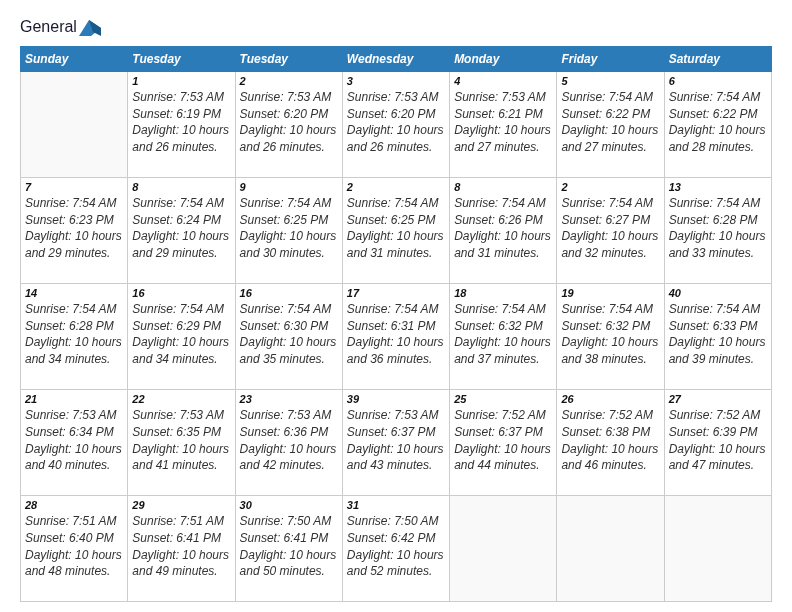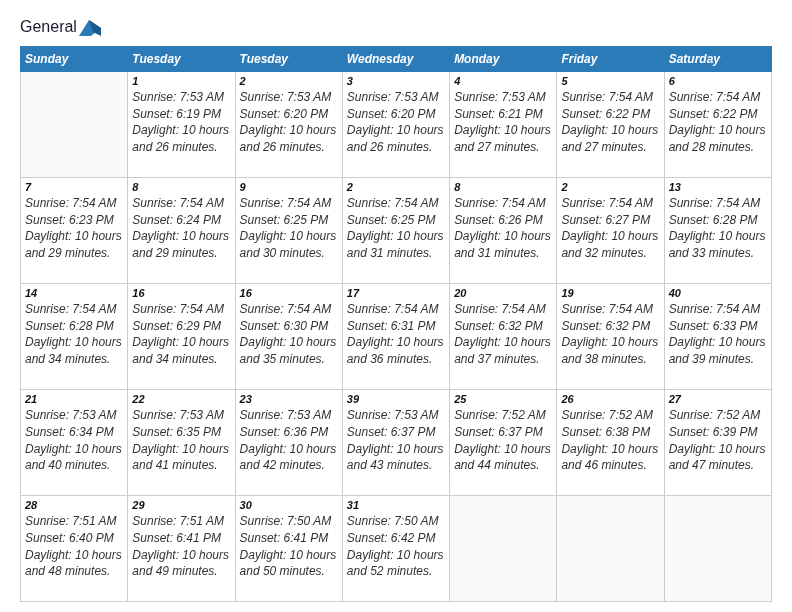--- a/index.html
+++ b/index.html
@@ -256,21 +256,21 @@
 and 35 minutes.</div>
           </td>
           <td>
             <span class="day-num">17</span>
             <div class="day-info" style="white-space: pre-line;">Sunrise: 7:54 AM
 Sunset: 6:31 PM
 Daylight: 10 hours
 and 36 minutes.</div>
           </td>
           <td>
-            <span class="day-num">20</span>
+            <span class="day-num">18</span>
             <div class="day-info" style="white-space: pre-line;">Sunrise: 7:54 AM
 Sunset: 6:32 PM
 Daylight: 10 hours
 and 37 minutes.</div>
           </td>
           <td>
             <span class="day-num">19</span>
             <div class="day-info" style="white-space: pre-line;">Sunrise: 7:54 AM
 Sunset: 6:32 PM
 Daylight: 10 hours

